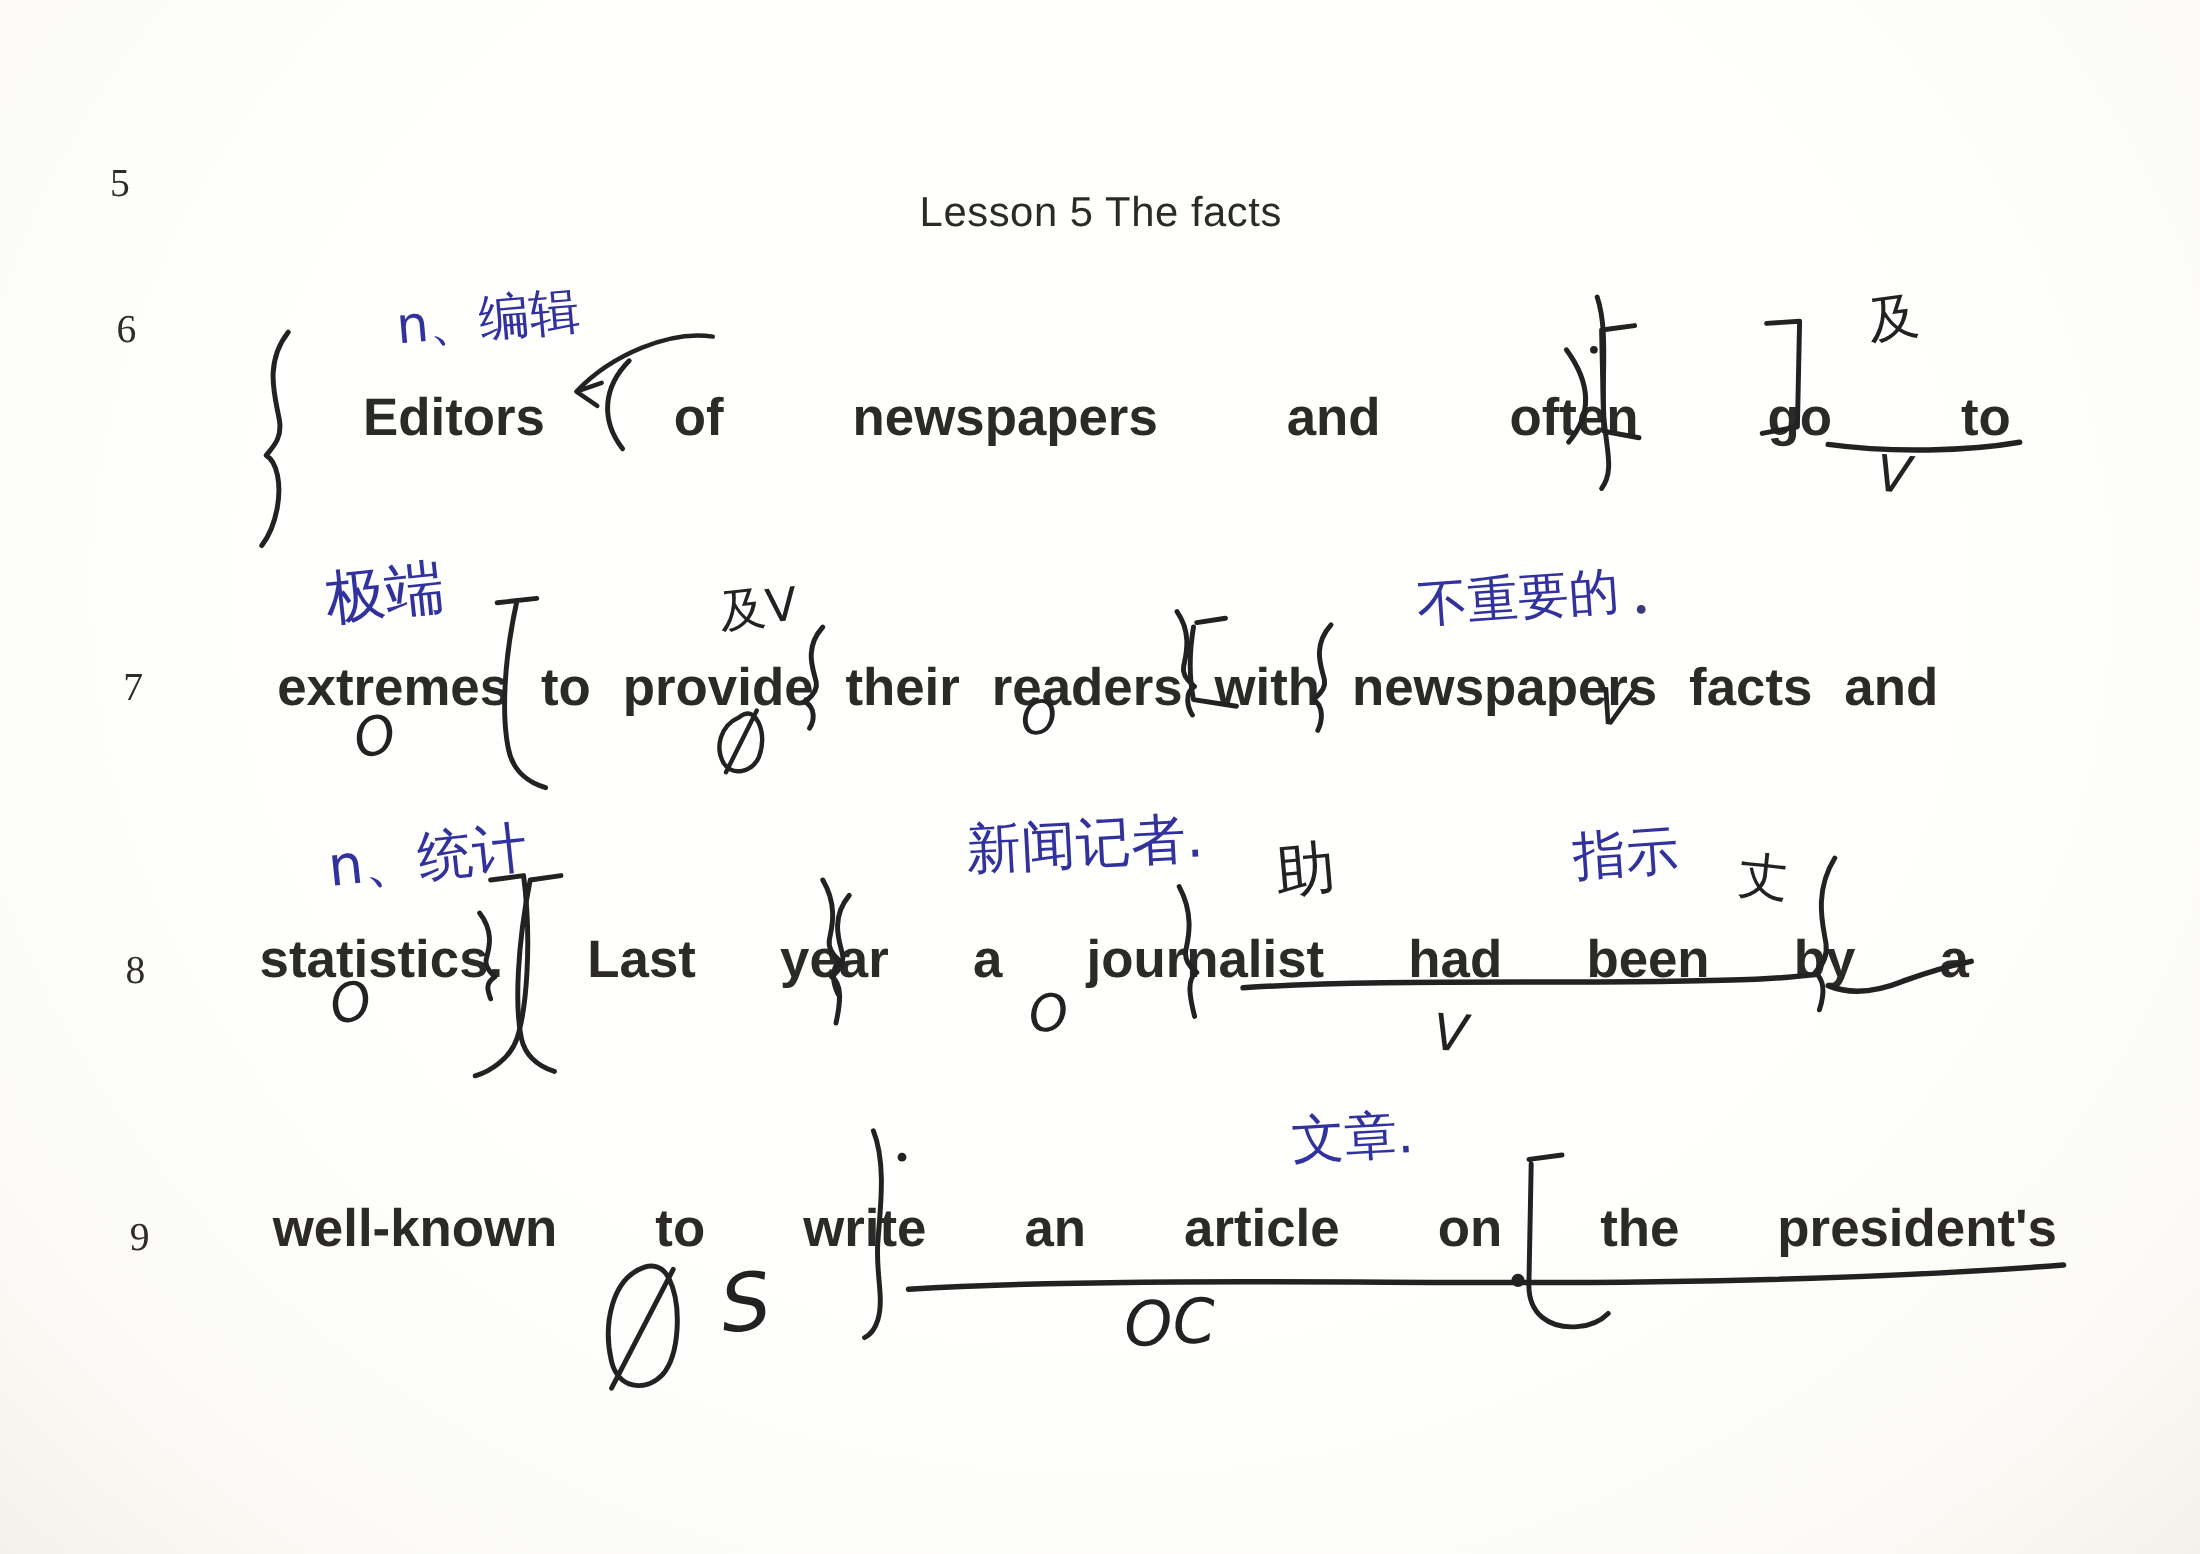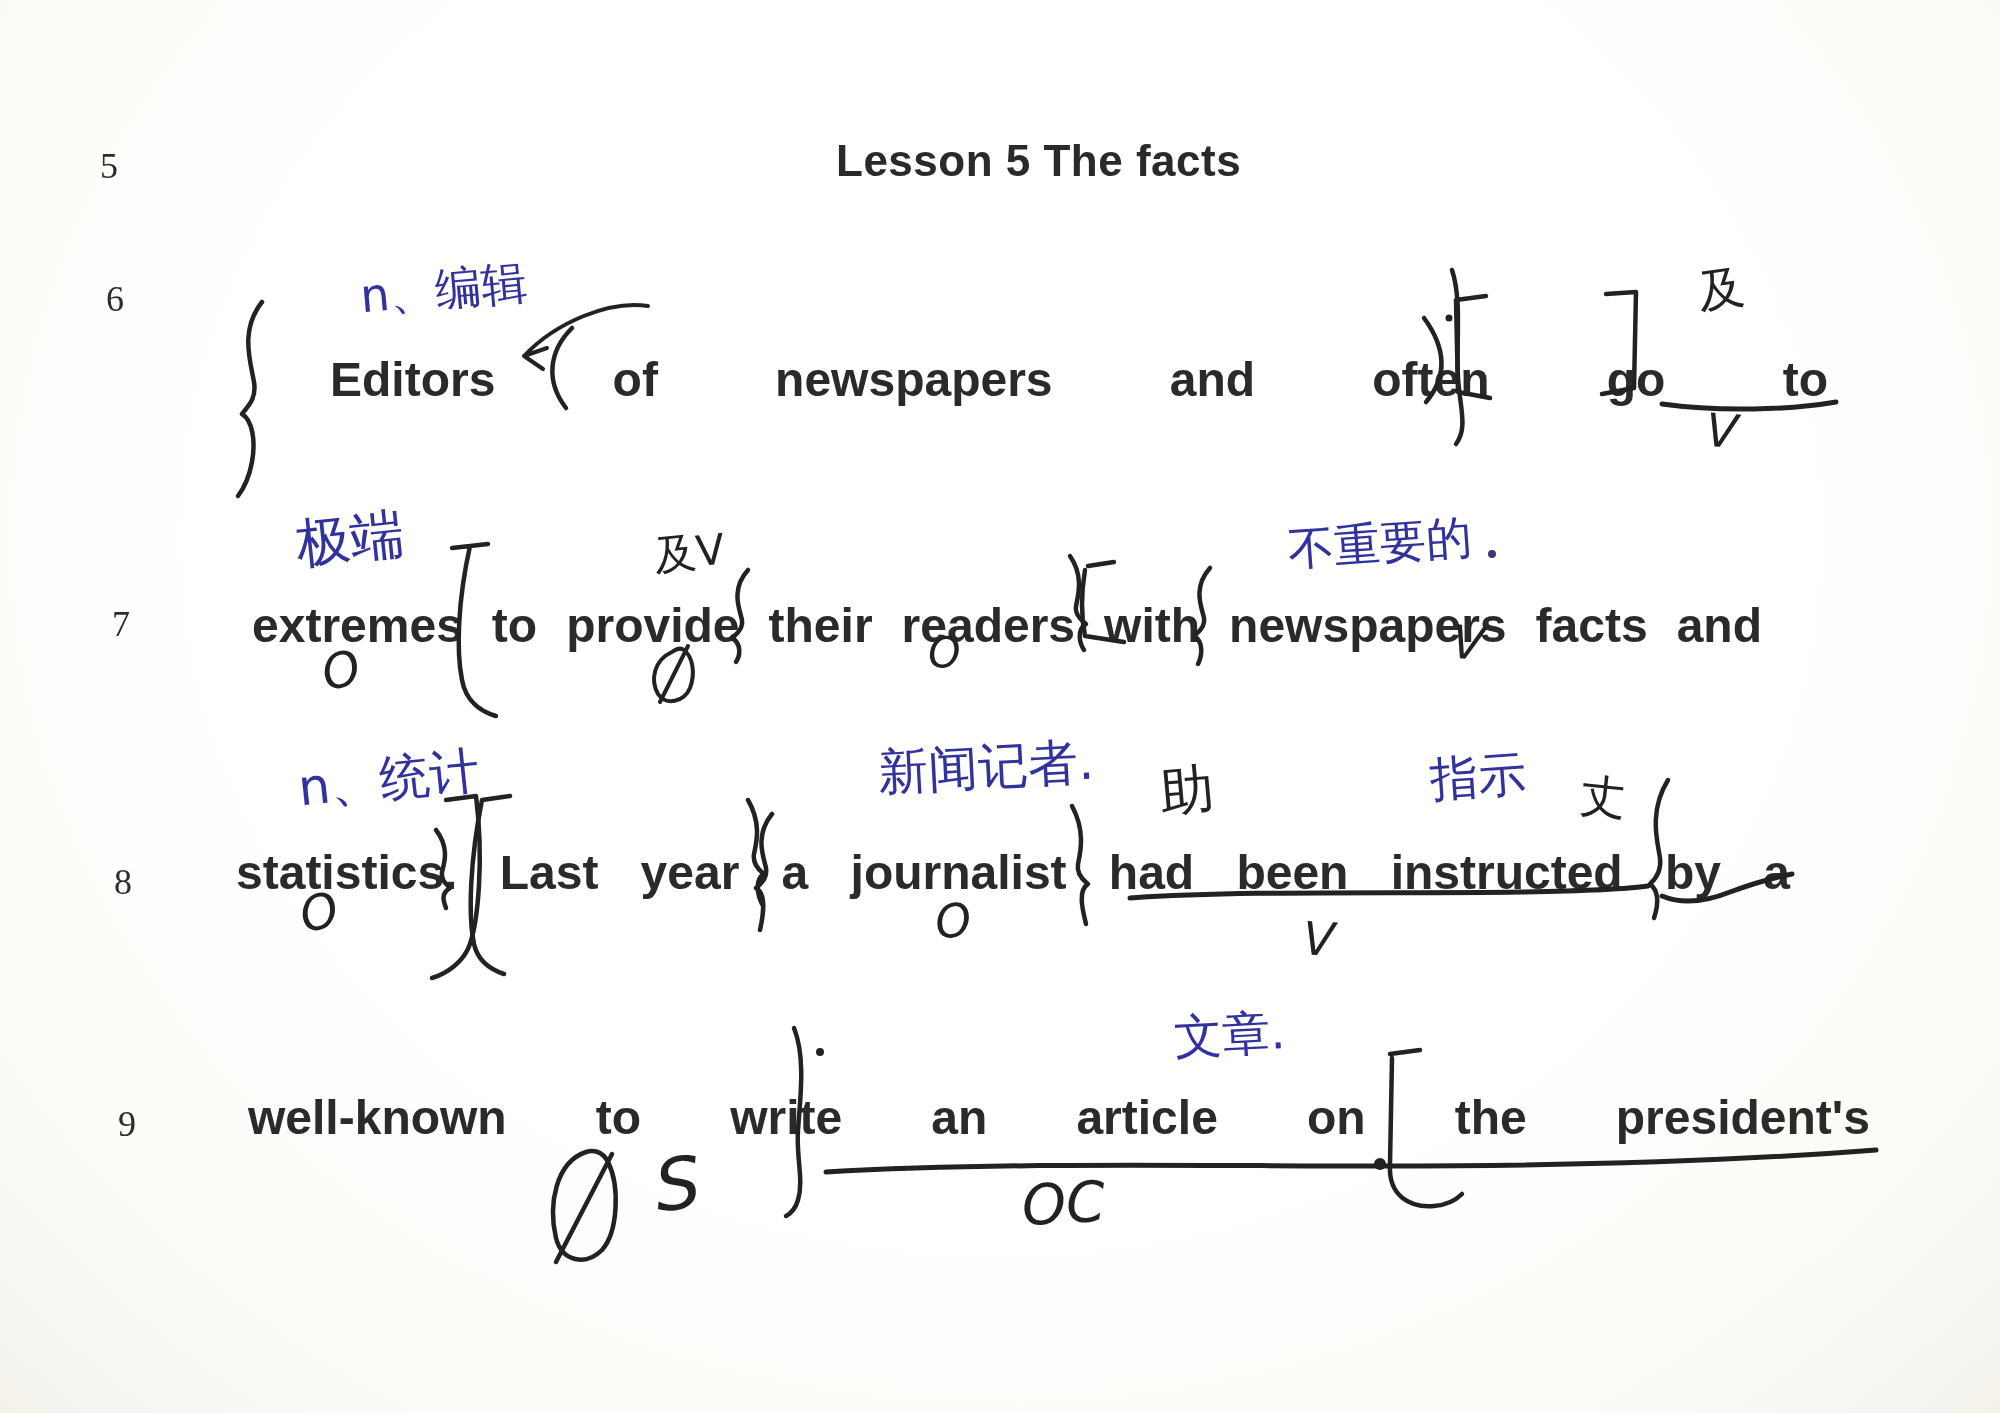--- a/index.html
+++ b/index.html
@@ -3,22 +3,22 @@
 <meta charset="utf-8">
 <style>
   html,body{margin:0;padding:0;background:#e8e6e1;}
   #page{
     position:relative;width:2000px;height:1413px;overflow:hidden;
     background:
       radial-gradient(ellipse at 50% 38%, #fffffe 55%, #fbfaf6 85%, #f3f1ea 100%);
     font-family:"Liberation Sans", sans-serif;
   }
   .title{
-    position:absolute;font-weight:bold;font-size:44px;color:#2c2a28;
-    letter-spacing:0.5px;white-space:nowrap;
+    position:absolute;font-weight:normal;font-size:38px;color:#2c2a28;
+    letter-spacing:0.5px;white-space:nowrap;margin-top:36px;
   }
   .lnum{
     position:absolute;font-family:"Liberation Serif", serif;
     font-size:36px;color:#2e2c2a;
   }
   .pline{
     position:absolute;display:flex;justify-content:space-between;
     font-weight:bold;font-size:48px;color:#2c2a28;white-space:nowrap;text-align:center;
   }
   .pline span{display:inline-block;}
@@ -68,21 +68,20 @@
   </div>
 
   <div class="pline" style="left:236px;top:845px;width:1554px">
     <span>statistics.</span>
     <span>Last</span>
     <span>year</span>
     <span>a</span>
     <span>journalist</span>
     <span>had</span>
     <span>been</span>
-    <span>instructed</span>
     <span>by</span>
     <span>a</span>
   </div>
 
   <div class="pline" style="left:248px;top:1090px;width:1622px">
     <span>well-known</span>
     <span>to</span>
     <span>write</span>
     <span>an</span>
     <span>article</span>

